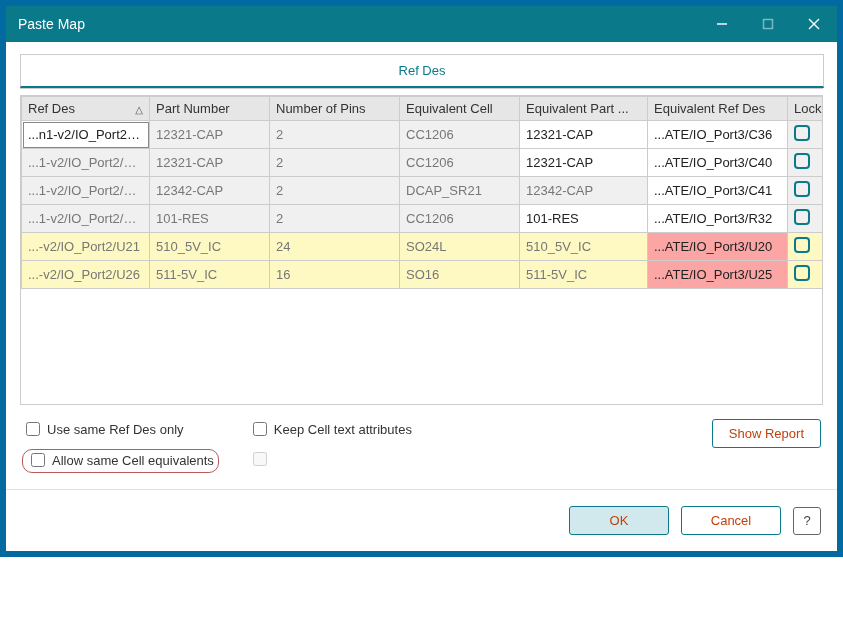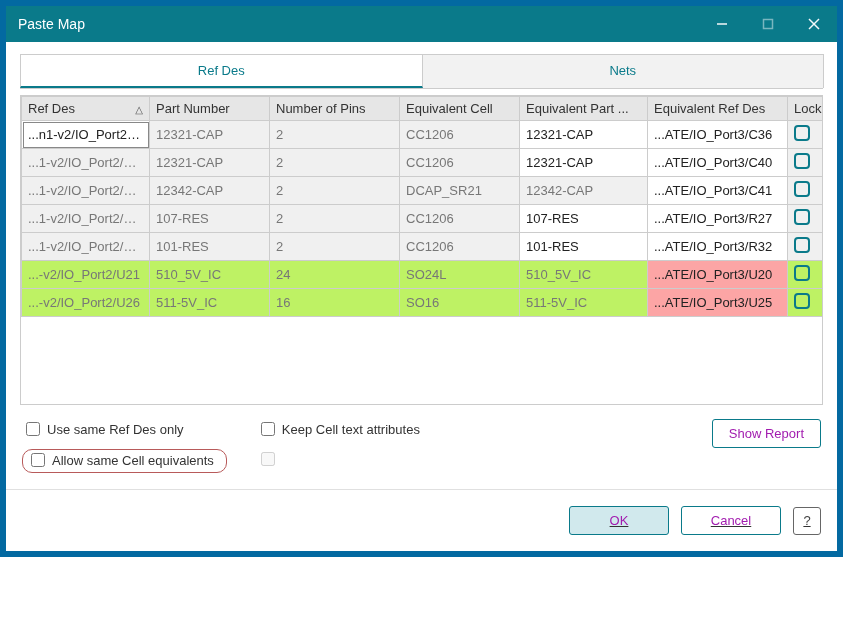--- a/index.html
+++ b/index.html
@@ -90,21 +90,21 @@
     color: #333;
   }
   .sort-indicator {
     position: absolute;
     right: 6px; top: 50%; transform: translateY(-50%);
     font-size: 10px; color: #555;
   }
   tr.gray td { background: #f0f0f0; color: #777; }
   tr.gray td.editable { background: #fff; color: #222; }
   tr.gray td.editable-boxed { background: #fff; color: #222; outline: 1px solid #888; outline-offset: -2px; }
-  tr.mixed td { color: #777; background: #bef264; }
+  tr.mixed td { color: #777; background: #fef9c3; }
   tr.mixed td.editable { background: #fca5a5; color: #222; }
   td.lock-cell { text-align: center; }
   .lockbox {
     display: inline-block;
     width: 16px; height: 16px;
     border: 2px solid #0a7a8a;
     border-radius: 4px;
   }
   .table-fill { flex: 1; background: #fff; }
   .checks {
@@ -114,51 +114,50 @@
     align-items: flex-start;
   }
   .checks-col { display: flex; flex-direction: column; gap: 10px; }
   .chk {
     display: flex; align-items: center; gap: 4px;
     color: #333;
   }
   .chk input { width: 14px; height: 14px; accent-color: #0a7a8a; }
   .chk.disabled { color: #999; }
   .highlight-red {
-    padding: 0 12px 2px 4px;
+    padding: 0 4px 2px 4px;
     border: 1px solid #b85a5a;
     border-radius: 10px;
     display: inline-flex;
     align-items: center;
     gap: 6px;
   }
   .checks-btns {
     margin-left: auto;
     display: flex; gap: 12px;
   }
   .btn {
     min-width: 100px;
     padding: 6px 16px;
     border: 1px solid #0a7a8a;
     border-radius: 3px;
     background: #fff;
-    color: #a21caf;
+    color: #c2410c;
     text-align: center;
     cursor: pointer;
   }
   .btn.primary { background: #d1e9ed; }
   .footer {
     display: flex;
     justify-content: flex-end;
     align-items: center;
     gap: 12px;
     padding: 16px;
     border-top: 1px solid #e0e0e0;
     margin-top: 10px;
-    text-decoration: underline;
   }
   .help-btn {
     width: 28px; height: 28px;
     border: 1px solid #666;
     border-radius: 3px;
     display: flex; align-items: center; justify-content: center;
     color: #444;
   }
   col.c-refdes { width: 128px; }
   col.c-part   { width: 120px; }
@@ -192,21 +191,20 @@
             <line x1="11" y1="1" x2="1" y2="11" stroke-width="1.5"></line>
           </svg>
       </div>
     </div>
   </div>
 
   <div class="content">
 
     <div class="tabs">
       <div class="tab active">Ref Des</div>
-      <div class="tab">Nets</div>
     </div>
 
     <div class="table-wrap">
       <table class="data">
         <colgroup>
           <col class="c-refdes">
             <col class="c-part">
             <col class="c-pins">
           <col class="c-eqcell">
             <col class="c-eqpart">
@@ -249,29 +247,20 @@
             <tr class="gray">
               <td>...1-v2/IO_Port2/C38</td>
               <td>12342-CAP</td>
               <td>2</td>
               <td>DCAP_SR21</td>
               <td>12342-CAP</td>
               <td class="editable">...ATE/IO_Port3/C41</td>
               <td class="lock-cell"><span class="lockbox"></span></td>
             </tr>
             <tr class="gray">
-              <td>...1-v2/IO_Port2/R28</td>
-              <td>107-RES</td>
-              <td>2</td>
-              <td>CC1206</td>
-              <td class="editable">107-RES</td>
-              <td class="editable">...ATE/IO_Port3/R27</td>
-              <td class="lock-cell"><span class="lockbox"></span></td>
-            </tr>
-            <tr class="gray">
               <td>...1-v2/IO_Port2/R33</td>
               <td>101-RES</td>
               <td>2</td>
               <td>CC1206</td>
               <td class="editable">101-RES</td>
               <td class="editable">...ATE/IO_Port3/R32</td>
               <td class="lock-cell"><span class="lockbox"></span></td>
             </tr>
             <tr class="mixed">
               <td>...-v2/IO_Port2/U21</td>

